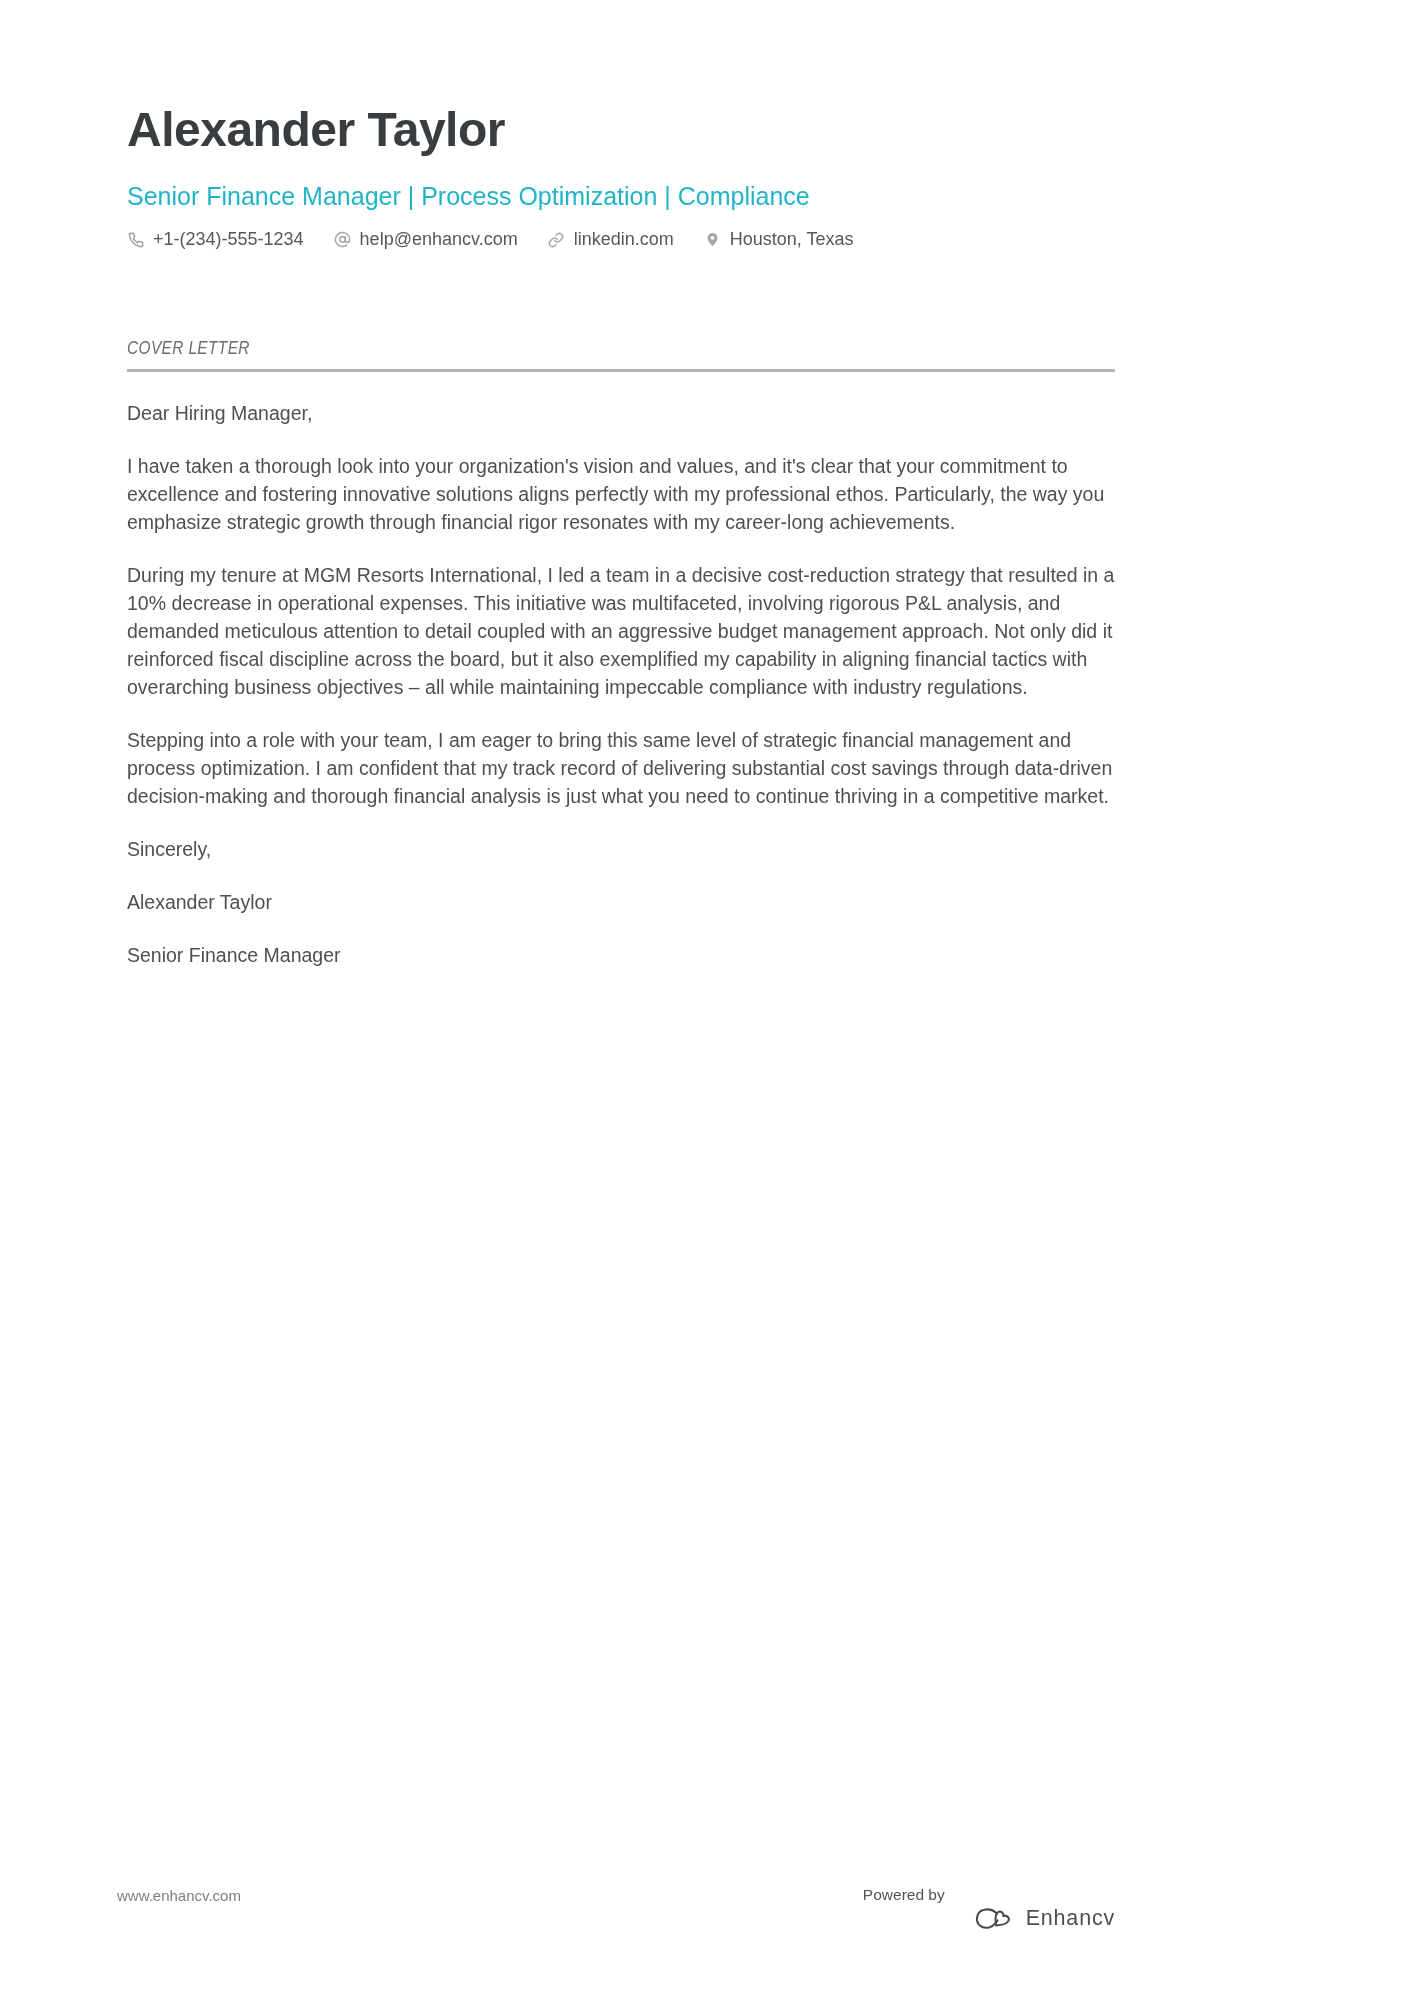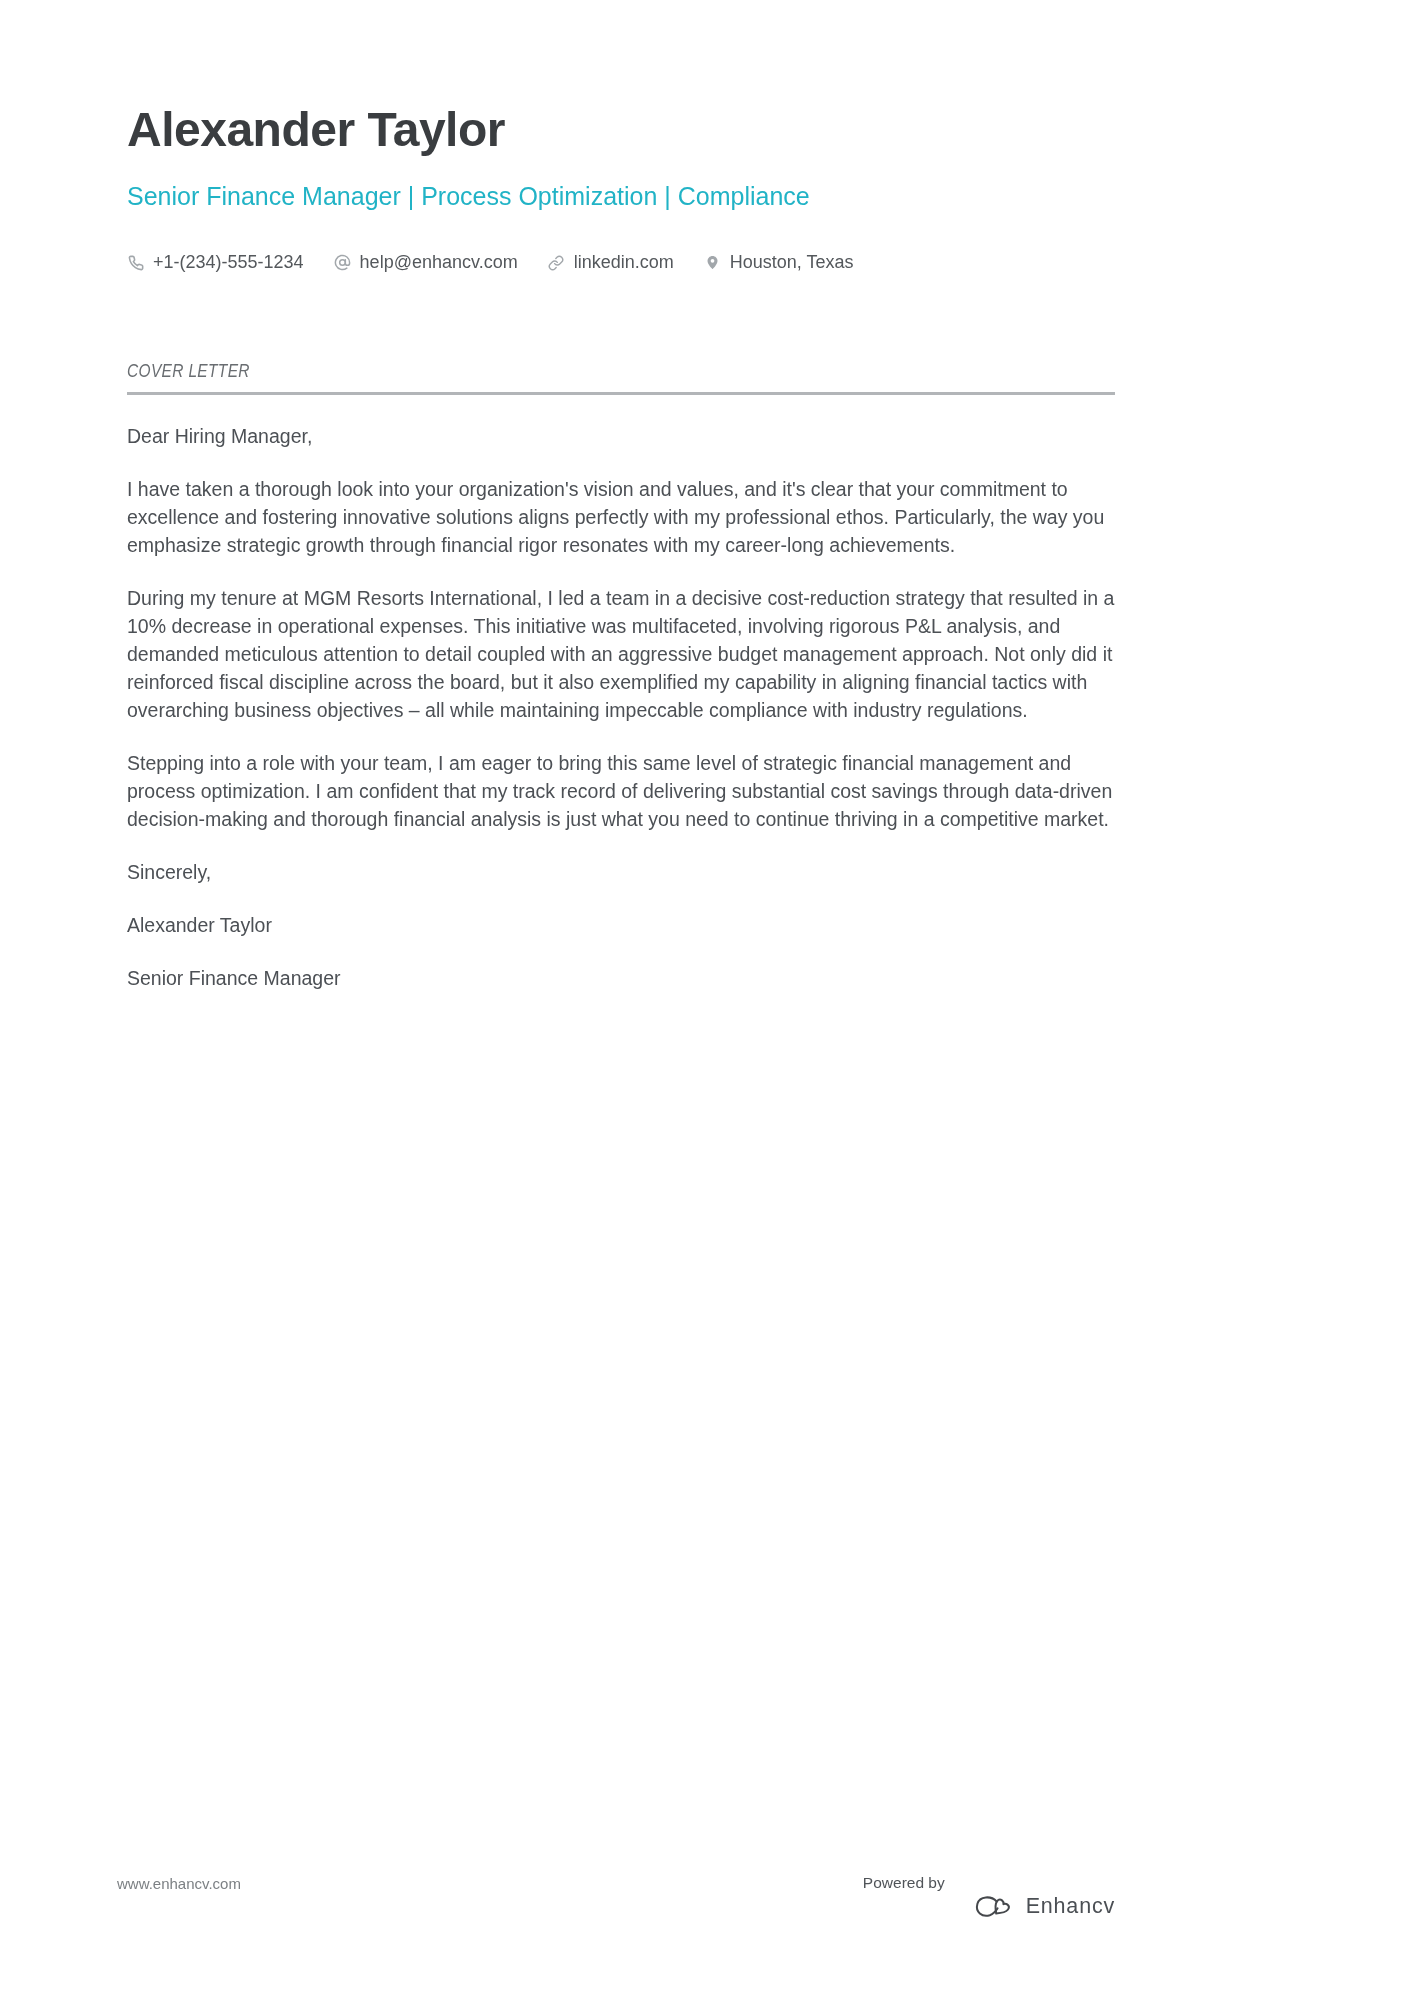--- a/index.html
+++ b/index.html
@@ -26,21 +26,21 @@
     letter-spacing: -0.5px;
   }
   .headline {
     margin-top: 22px;
     font-size: 25px;
     line-height: 32px;
     font-weight: 400;
     color: #21b3c6;
   }
   .contact-row {
-    margin-top: 40px;
+    margin-top: 17px;
     display: flex;
     align-items: center;
     gap: 30px;
     font-size: 18px;
     color: #54585c;
   }
   .contact-item {
     display: flex;
     align-items: center;
     gap: 9px;
@@ -78,21 +78,21 @@
     margin-top: 27px;
     font-size: 19.5px;
     line-height: 28px;
     color: #4c5055;
   }
   .letter p { margin: 0 0 25px 0; }
   .footer {
     position: absolute;
     left: 117px;
     right: 127px;
-    bottom: 76px;
+    bottom: 64px;
     display: flex;
     align-items: center;
     justify-content: space-between;
   }
   .site-link {
     font-size: 15px;
     color: #7c8084;
     text-decoration: none;
   }
   .powered {

